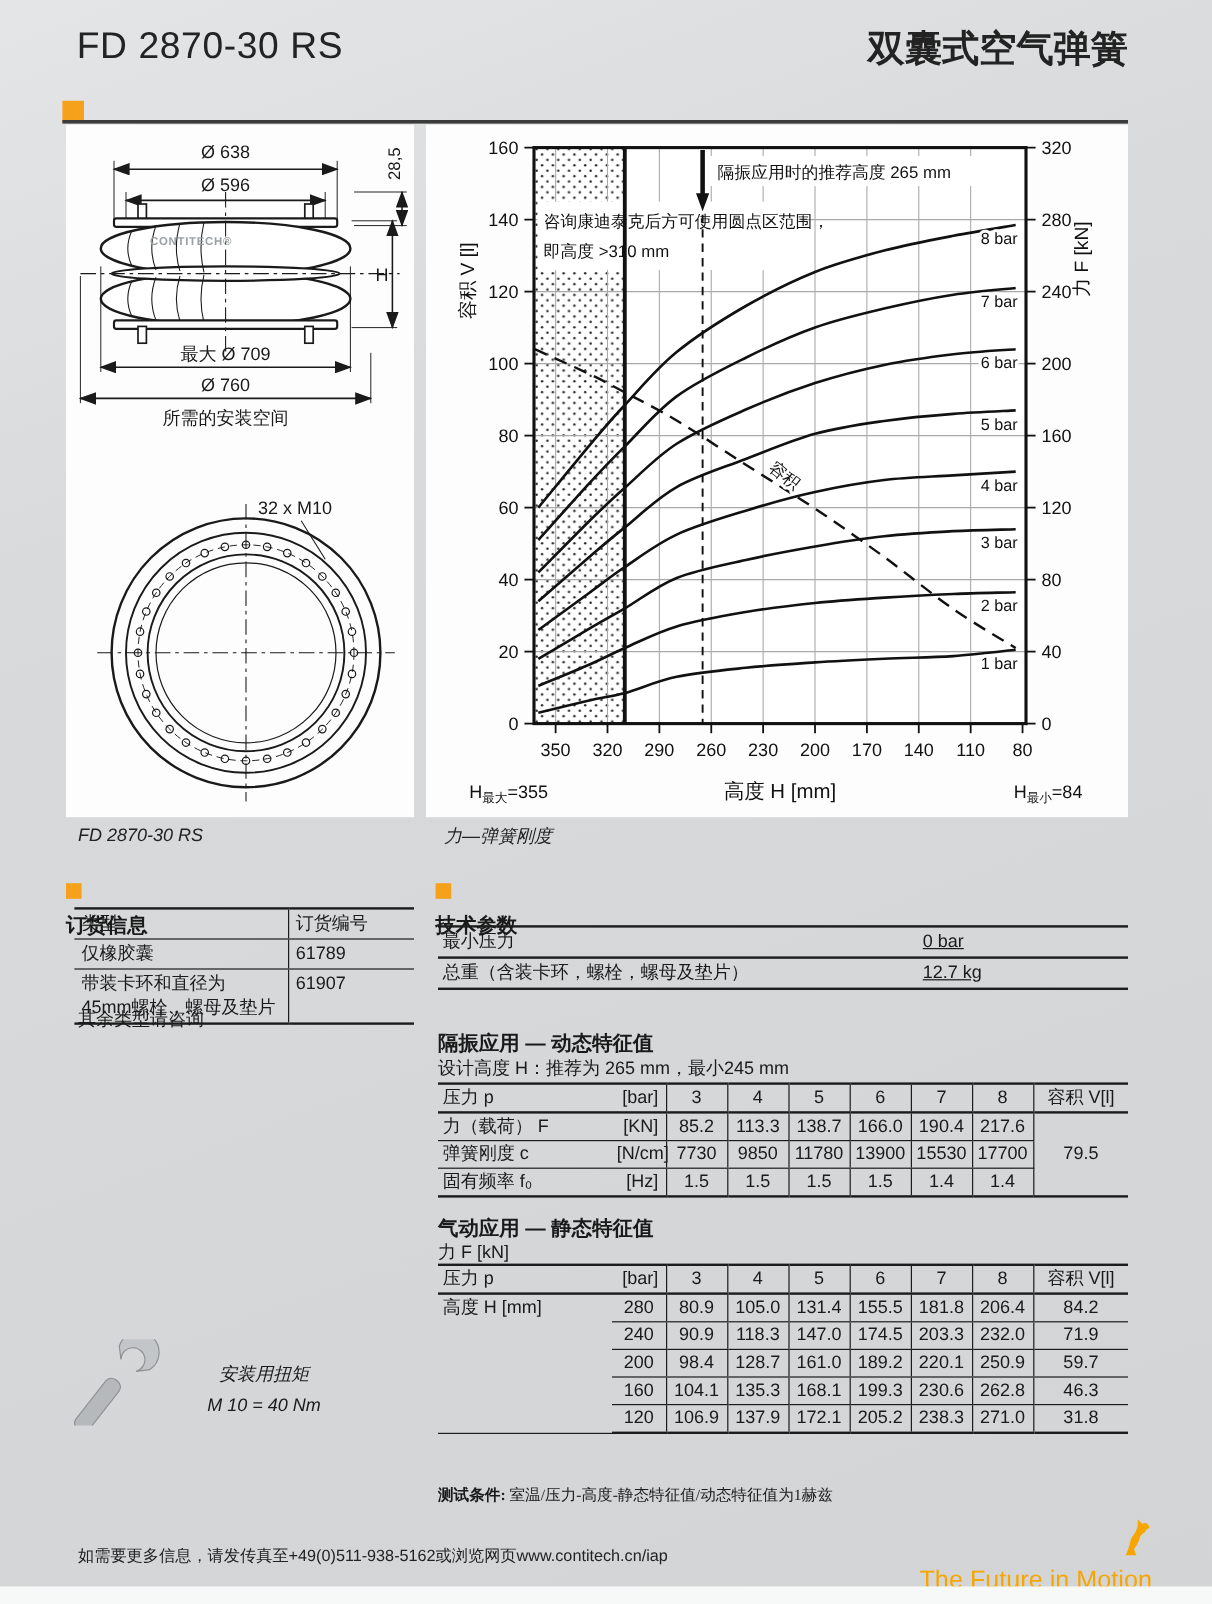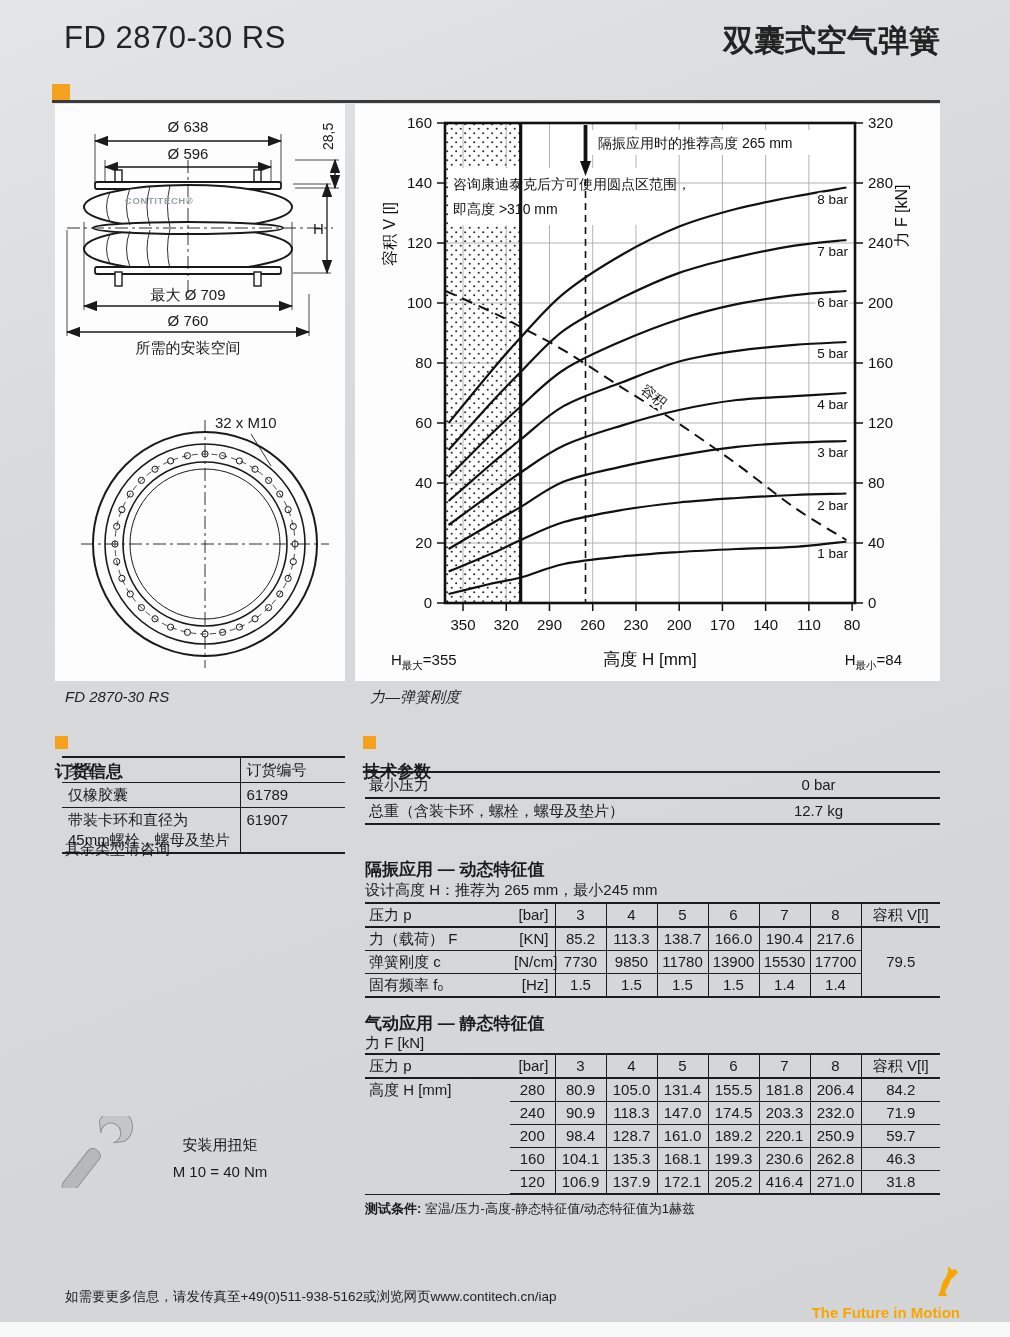--- a/index.html
+++ b/index.html
@@ -21,41 +21,41 @@
   .ord{width:283px;font-size:15px;}
   .ord td{padding:2px 6px;vertical-align:top;white-space:pre-line;line-height:20px;}
   .ord tr td{border-bottom:1.5px solid #1c1c1c;}
   .ord tr:first-child td{border-top:2px solid #1c1c1c;}
   .ord tr:last-child td{border-bottom:2px solid #1c1c1c;}
   .ord td.c2{border-left:1.5px solid #1c1c1c;}
   
   .tech{width:575px;font-size:15px;}
   .tech td{padding:2px 4px;line-height:20px;border-bottom:2px solid #1c1c1c;}
   .tech tr:first-child td{border-top:2px solid #1c1c1c;}
-  .tech td.val{text-align:center;padding-right:72px;}
+  .tech td.val{text-align:left;padding-right:72px;text-decoration:underline;}
   
   .spec{width:575px;font-size:15px;}
   .spec td,.spec th{padding:1px 4px;line-height:20px;font-weight:400;text-align:center;}
   .spec .lab{text-align:left;}
   .spec .unit{text-align:right;padding-right:6px;}
   .spec tr.hdr td{border-top:2px solid #1c1c1c;border-bottom:2px solid #1c1c1c;}
   .spec td.vline{border-left:1.8px solid #1c1c1c;}
   .dyn tr.dr td{border-bottom:1.5px solid #1c1c1c;}
   .dyn tr.dr:last-child td{border-bottom:2px solid #1c1c1c;}
   .sta tr.dr td{border-bottom:1.2px solid #1c1c1c;}
   .sta tr.dr:last-child td{border-bottom:2px solid #1c1c1c;}
   .sta td.labcell{vertical-align:top;border-bottom:2px solid #1c1c1c;}
   .small-note{font-size:15px;}
   .blk-title{font-size:17px;font-weight:700;}
   .blk-sub{font-size:15px;}
   .testcond{font-size:13px;}
   .testcond b{font-weight:700;}
   .footer-text{font-size:13.5px;color:#222;}
   .logo-word{font-family:"Liberation Serif",serif;font-weight:700;font-size:37px;color:#F7A600;letter-spacing:-1px;line-height:34px;}
-  .logo-tag{font-size:15px;font-weight:700;color:#F7A600;margin-top:2px;}
+  .logo-tag{font-size:21px;font-weight:400;color:#F7A600;margin-top:2px;}
   .bottom-strip{left:0;top:1322px;width:1010px;height:15px;background:#f7f8f8;}
   svg text{font-family:"Liberation Sans",sans-serif;}
   .halo{paint-order:stroke;stroke:#ffffff;stroke-width:5px;stroke-linejoin:round;}
 </style>
 </head>
 <body>
 
 <div class="page">
 
   <div class="abs title-left">FD 2870-30 RS</div>
@@ -481,39 +481,39 @@
           <td class="vline">230.6</td>
           <td class="vline">262.8</td>
           <td class="vline">46.3</td>
         </tr>
         <tr class="dr">
           <td>120</td>
           <td class="vline">106.9</td>
           <td class="vline">137.9</td>
           <td class="vline">172.1</td>
           <td class="vline">205.2</td>
-          <td class="vline">416.4</td>
+          <td class="vline">238.3</td>
           <td class="vline">271.0</td>
           <td class="vline">31.8</td>
         </tr>
       </tbody>
   </table>
 
   <svg class="abs" style="left:46px;top:1116px;" width="100" height="72" viewBox="0 0 100 72">
     <g transform="translate(50,36) rotate(38)">
       <rect x="-7" y="-2" width="14" height="52" rx="6" fill="#b6b9bb" stroke="#8f9294" stroke-width="1"></rect>
       <path d="M-16,-26 A 17 17 0 1 1 16,-26 L8,-18 A 10 10 0 1 0 -8,-18 Z" fill="#c3c6c8" stroke="#8f9294" stroke-width="1"></path>
     </g>
   </svg>
-  <div class="abs" style="left:150px;top:1136px;width:140px;text-align:center;font-size:15px;">
+  <div class="abs" style="left:150px;top:1136px;width:140px;text-align:center;font-size:15px;font-style:italic;">
     <div>安装用扭矩</div>
     <div style="margin-top:8px;">M 10 = 40 Nm</div>
   </div>
 
-  <div class="abs testcond" style="left:365px;top:1200px;">
+  <div class="abs testcond" style="left:365px;top:1237px;font-family:Liberation Serif, serif;">
     <b>测试条件:</b><span> 室温/压力-高度-静态特征值/动态特征值为1赫兹</span>
   </div>
 
   <div class="abs footer-text" style="left:65px;top:1288px;">如需要更多信息，请发传真至+49(0)511-938-5162或浏览网页www.contitech.cn/iap</div>
   <div class="abs" style="right:50px;top:1262px;text-align:right;">
     <span style="display:inline-flex;align-items:flex-start;gap:4px;">
       <svg width="26" height="36" viewBox="0 0 26 36">
         <path d="M4,34 C8,27 7,22 10,18 C13,14 15,10 14,4 L18,8 C21,6 23,8 24,11 L21,13 C20,16 17,16 16,19 C15,23 13,26 11,29 L13,34 Z" fill="#F7A600"></path>
       </svg>
     </span>

